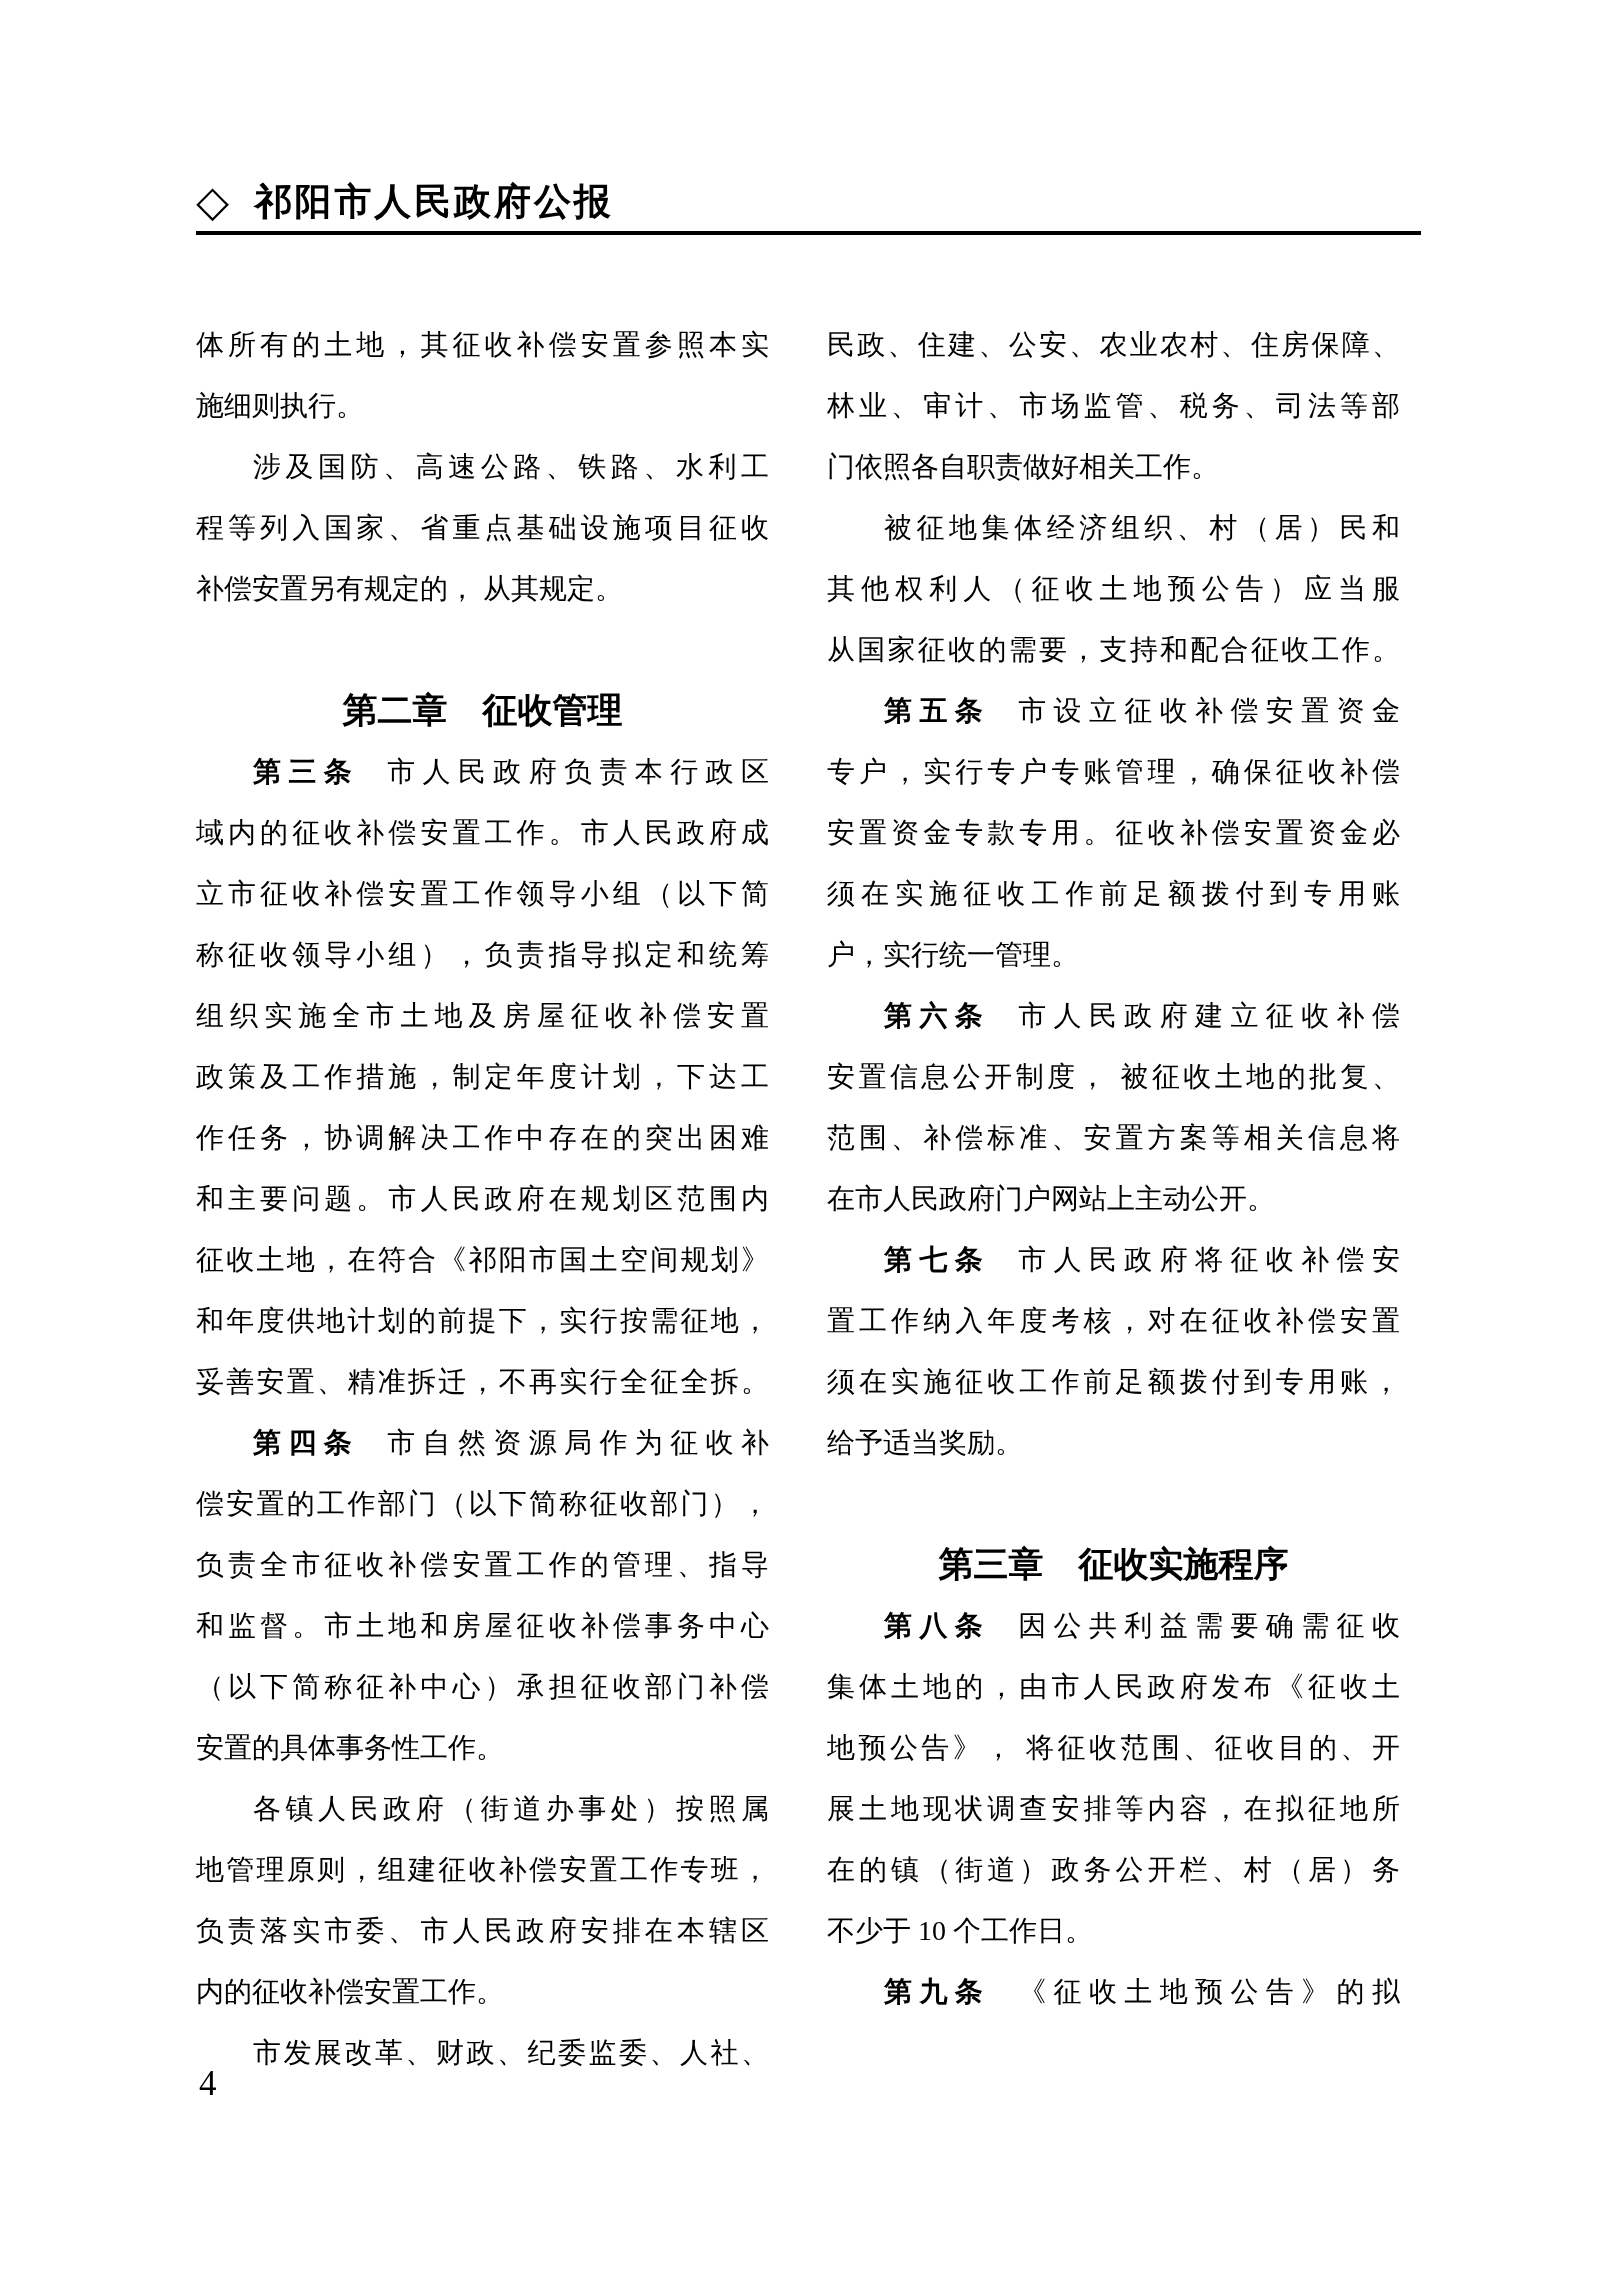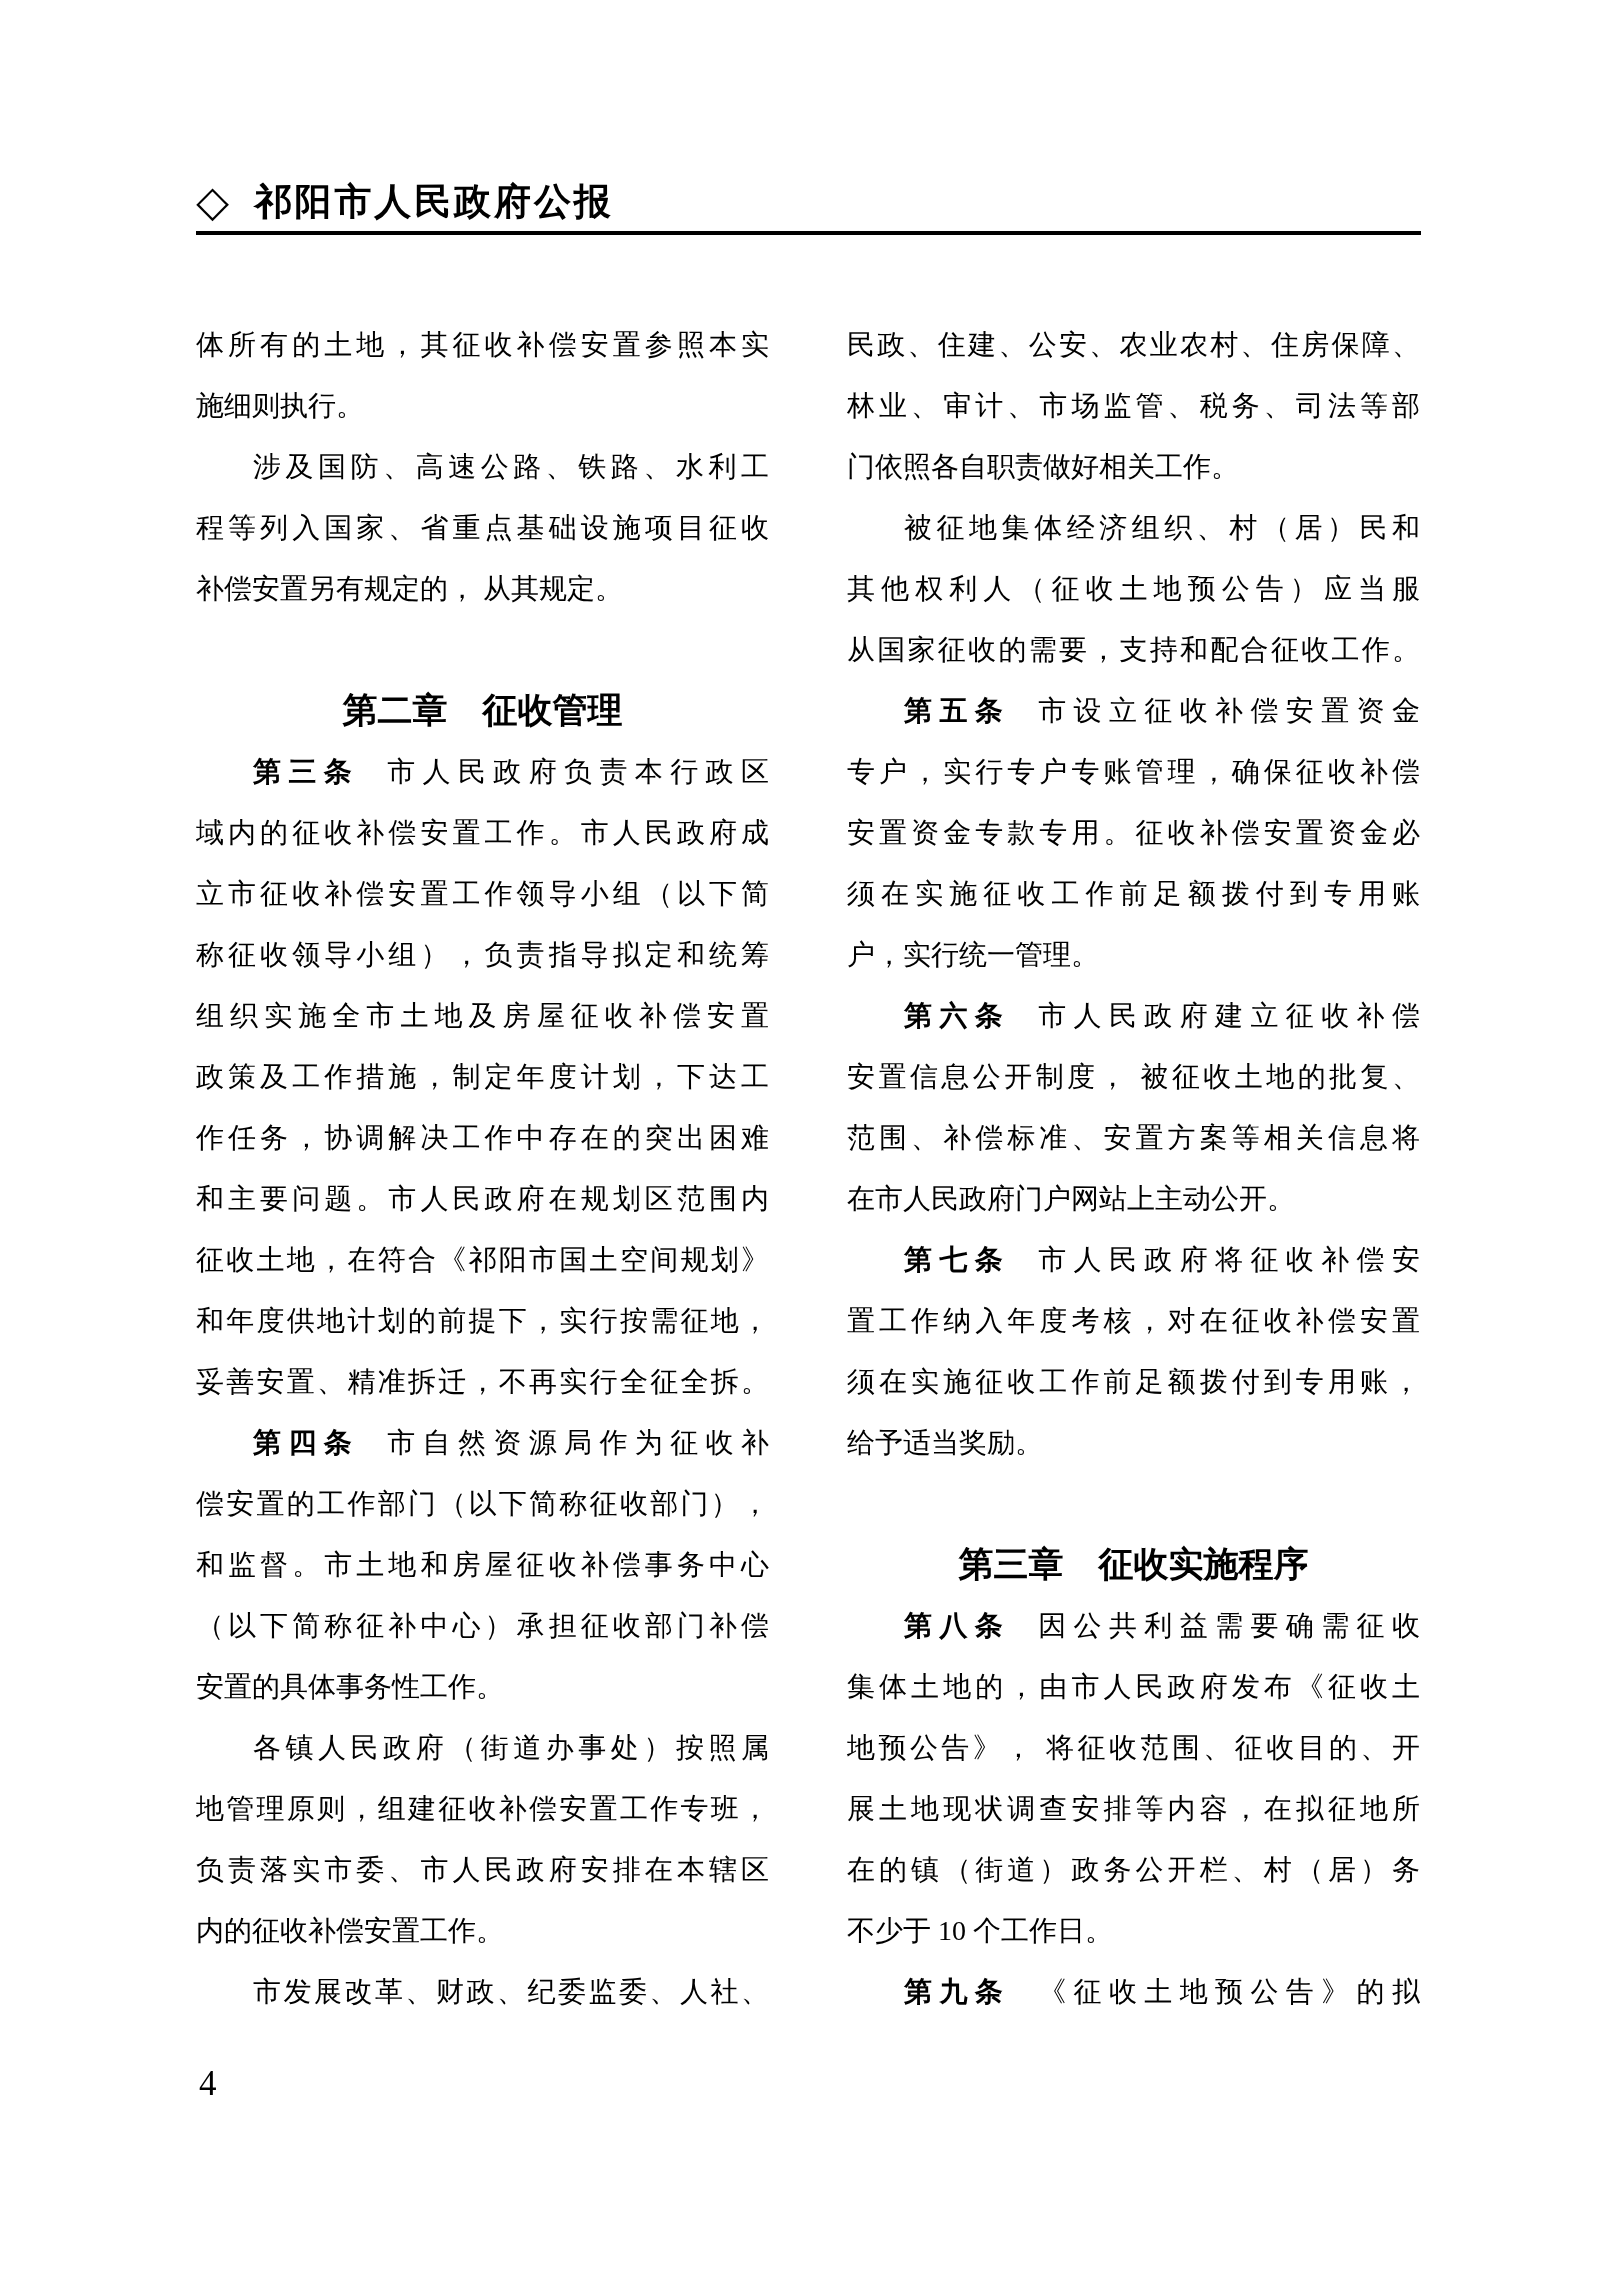--- a/index.html
+++ b/index.html
@@ -50,21 +50,21 @@
     position: absolute;
     left: 196px;
     top: 314px;
     width: 1225px;
     display: flex;
   }
   .col {
     width: 573px;
   }
   .col + .col {
-    margin-left: 78px;
+    margin-left: 58px;
   }
   .line {
     height: 61px;
     line-height: 61px;
     font-size: 28px;
     text-align: justify;
     text-align-last: justify;
     text-justify: inter-character;
   }
   .line.jind {
@@ -123,20 +123,21 @@
         <div class="line j">称征收领导小组），负责指导拟定和统筹</div>
         <div class="line j">组织实施全市土地及房屋征收补偿安置</div>
         <div class="line j">政策及工作措施，制定年度计划，下达工</div>
         <div class="line j">作任务，协调解决工作中存在的突出困难</div>
         <div class="line j">和主要问题。市人民政府在规划区范围内</div>
         <div class="line j">征收土地，在符合《祁阳市国土空间规划》</div>
         <div class="line j">和年度供地计划的前提下，实行按需征地，</div>
         <div class="line j">妥善安置、精准拆迁，不再实行全征全拆。</div>
         <div class="line jind"><span class="lead">第四条</span>市自然资源局作为征收补</div>
         <div class="line j">偿安置的工作部门（以下简称征收部门），</div>
+        <div class="line j">负责全市征收补偿安置工作的管理、指导</div>
         <div class="line j">和监督。市土地和房屋征收补偿事务中心</div>
         <div class="line j">（以下简称征补中心）承担征收部门补偿</div>
         <div class="line end">安置的具体事务性工作。</div>
         <div class="line jind">各镇人民政府（街道办事处）按照属</div>
         <div class="line j">地管理原则，组建征收补偿安置工作专班，</div>
         <div class="line j">负责落实市委、市人民政府安排在本辖区</div>
         <div class="line end">内的征收补偿安置工作。</div>
         <div class="line jind">市发展改革、财政、纪委监委、人社、</div>
       </div>
     <div class="col" id="col-right">

